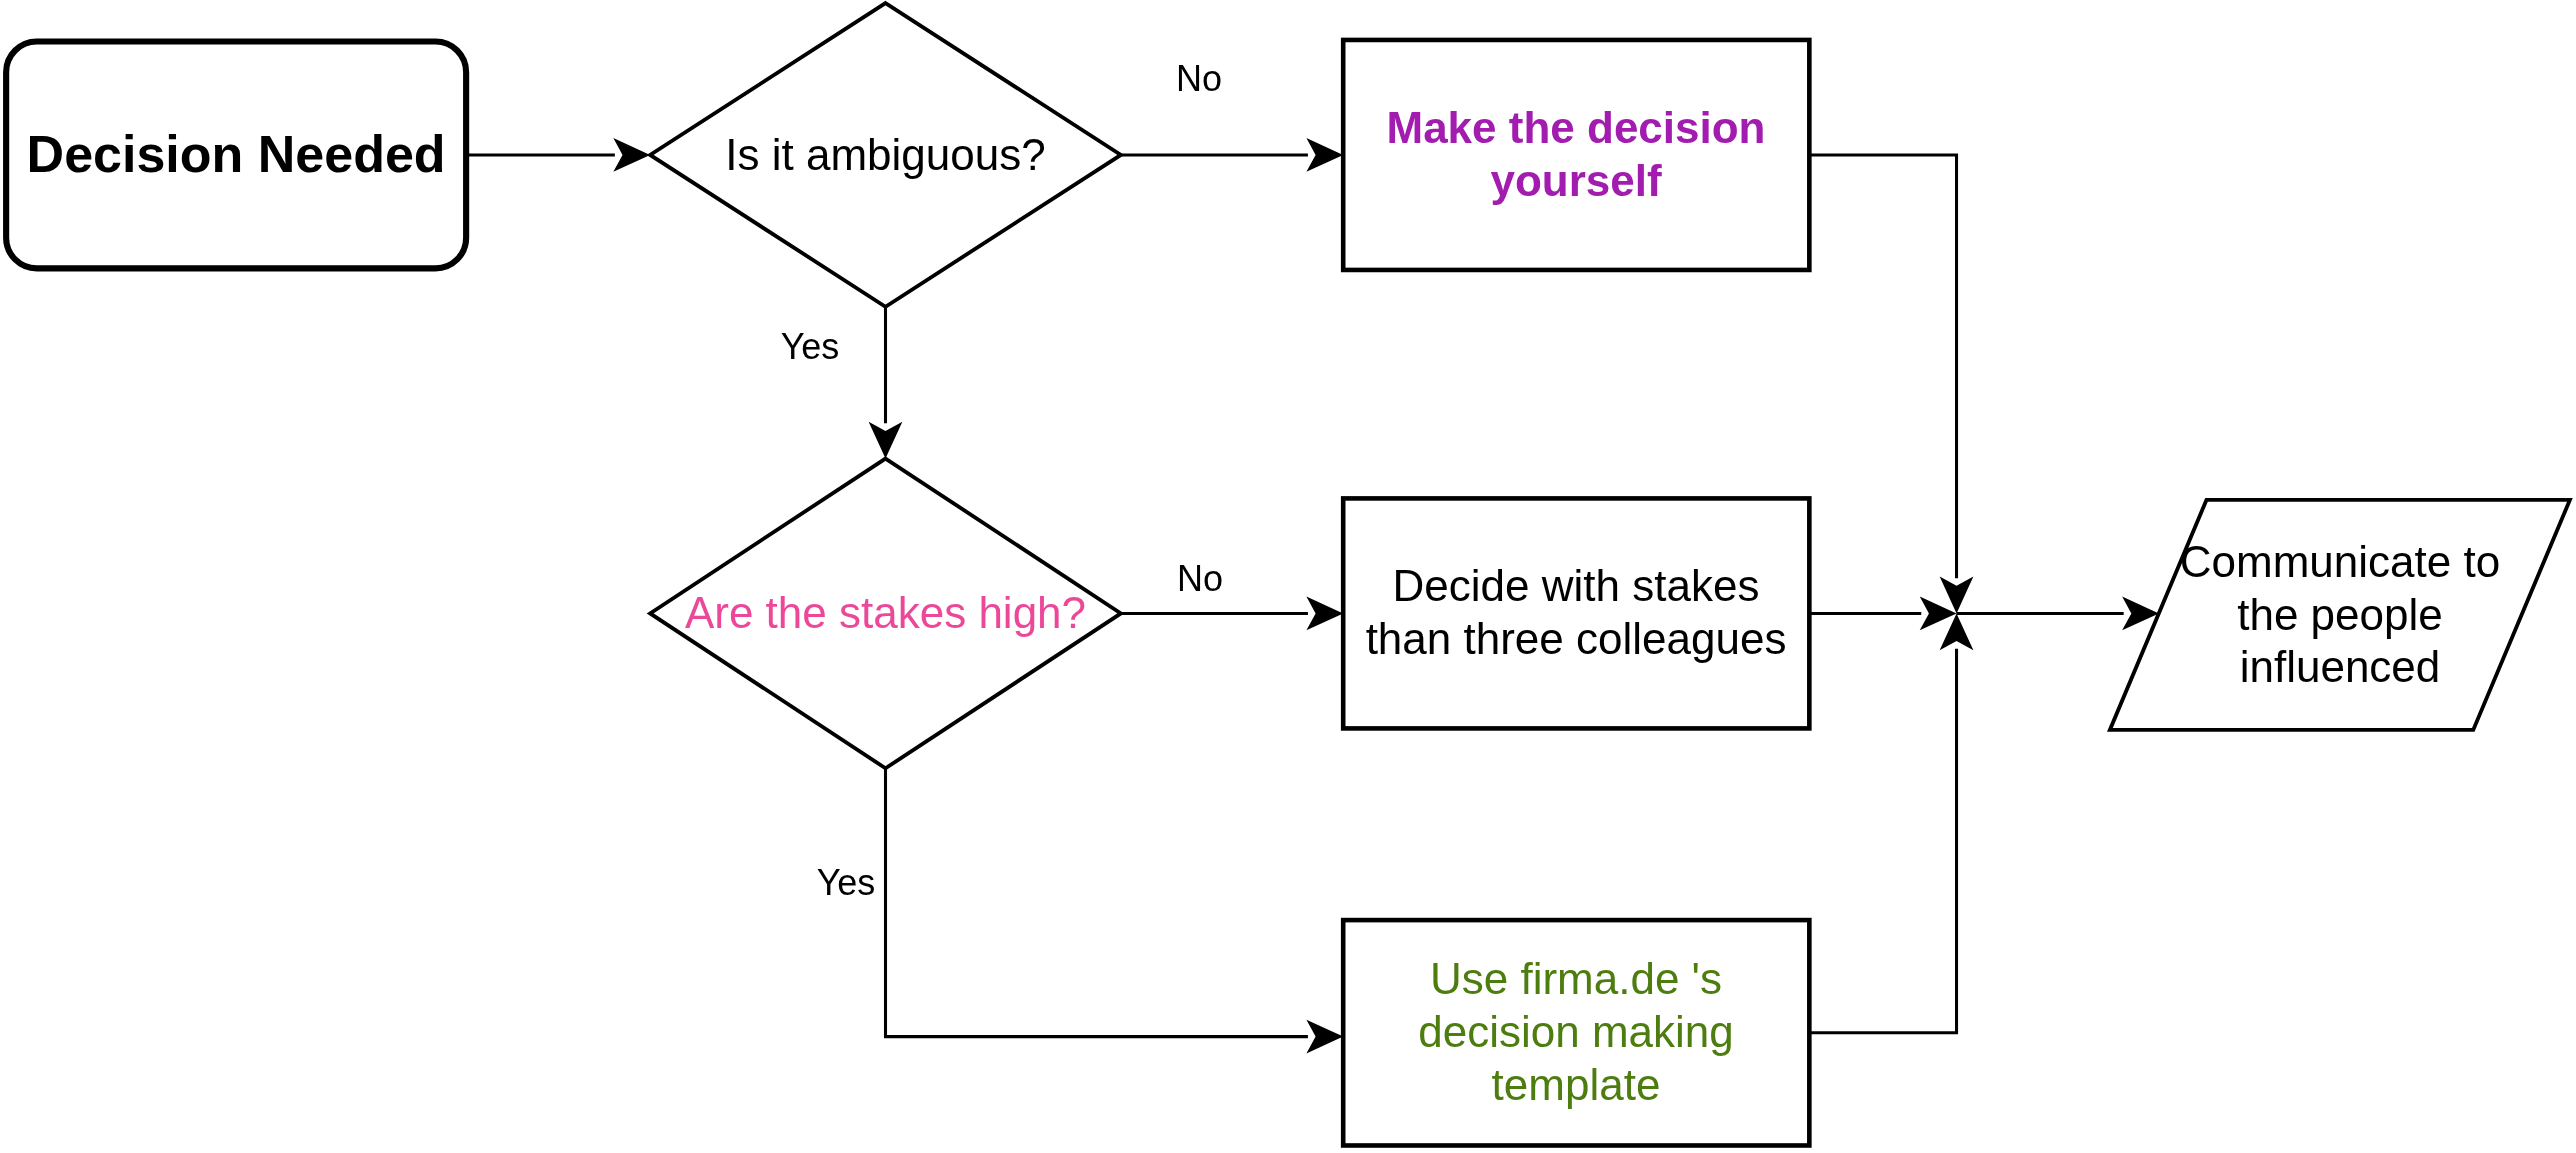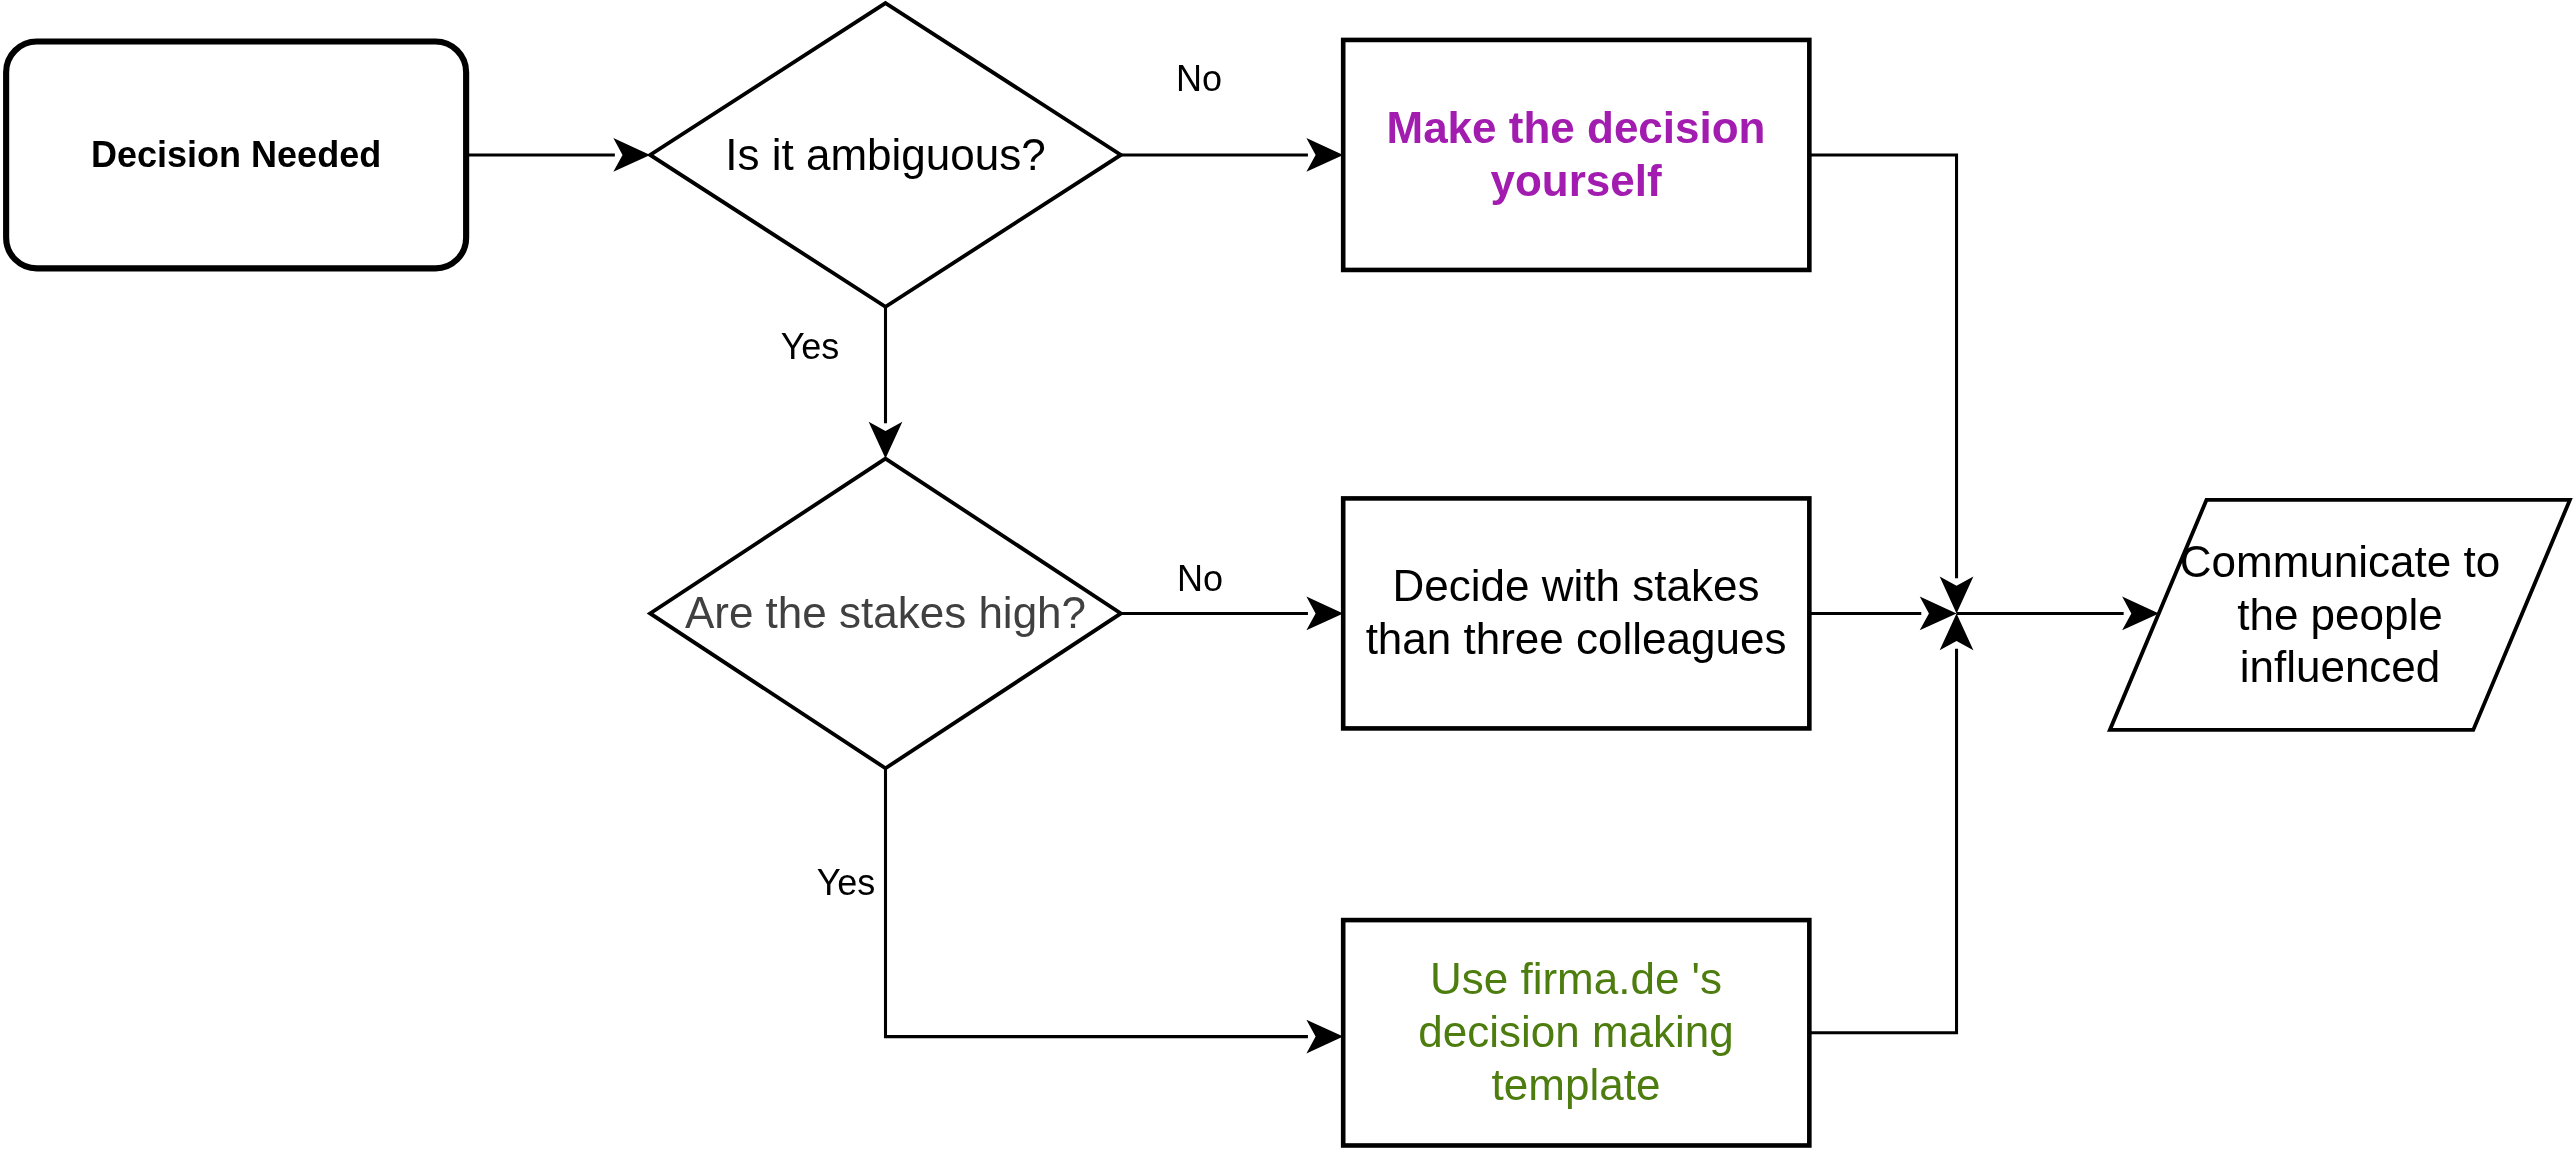--- a/index.html
+++ b/index.html
@@ -28,21 +28,21 @@
     display: flex;
     align-items: center;
     justify-content: center;
     text-align: center;
     white-space: pre-line;
     font-size: 44px;
     line-height: 1.2;
     color: #000000;
   }
   .node-label.start {
-    font-size: 36px;
+    font-size: 52px;
     font-weight: bold;
   }
   .edge-label {
     position: absolute;
     transform: translate(-50%, -50%);
     font-size: 36px;
     line-height: 1;
     white-space: nowrap;
     color: #000000;
   }
@@ -128,21 +128,21 @@
     <polygon class="shape" points="2878,652 3352,652 3226,952 2752,952" stroke-width="5" style="fill: rgb(255, 255, 255); stroke: rgb(0, 0, 0);"></polygon>
   </svg>
 
   <div class="node-label start" style="left: 6.1px; top: 41px; width: 460px; height: 227px; color: rgb(0, 0, 0);">Decision Needed</div>
 
   <div class="node-label" style="left: 650px; top: 3.1px; width: 471px; height: 304px; color: rgb(0, 0, 0);">Is it ambiguous?</div>
 
   <div class="node-label" style="left: 1343px; top: 40px; width: 466px; height: 230px; color: #a21caf; font-weight: bold;">Make the decision
 yourself</div>
 
-  <div class="node-label" style="left: 650px; top: 458px; width: 471px; height: 310px; color: #404040;">Are the stakes high?</div>
+  <div class="node-label" style="left: 650px; top: 458px; width: 471px; height: 310px; color: #ec4899;">Are the stakes high?</div>
 
   <div class="node-label" style="left: 1343px; top: 498px; width: 466px; height: 230px; color: rgb(0, 0, 0);">Decide with stakes
 than three colleagues</div>
 
   <div class="node-label" style="left: 1343px; top: 920px; width: 466px; height: 225px; color: #4d7c0f;">Use firma.de 's
 decision making
 template</div>
 
   <div class="node-label" style="left: 2110px; top: 500px; width: 460px; height: 230px; color: rgb(0, 0, 0);">Communicate to
 the people

